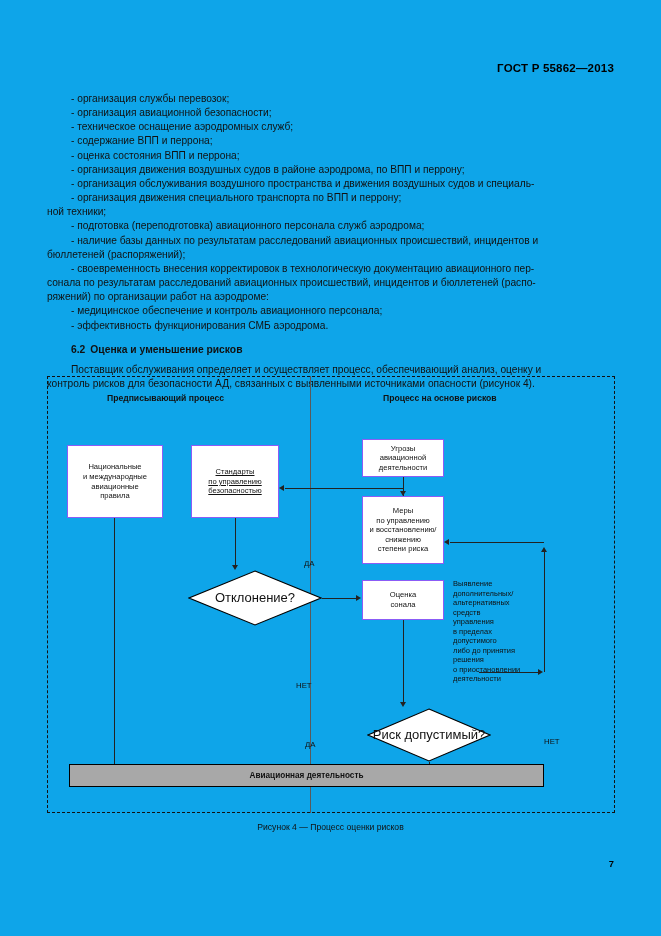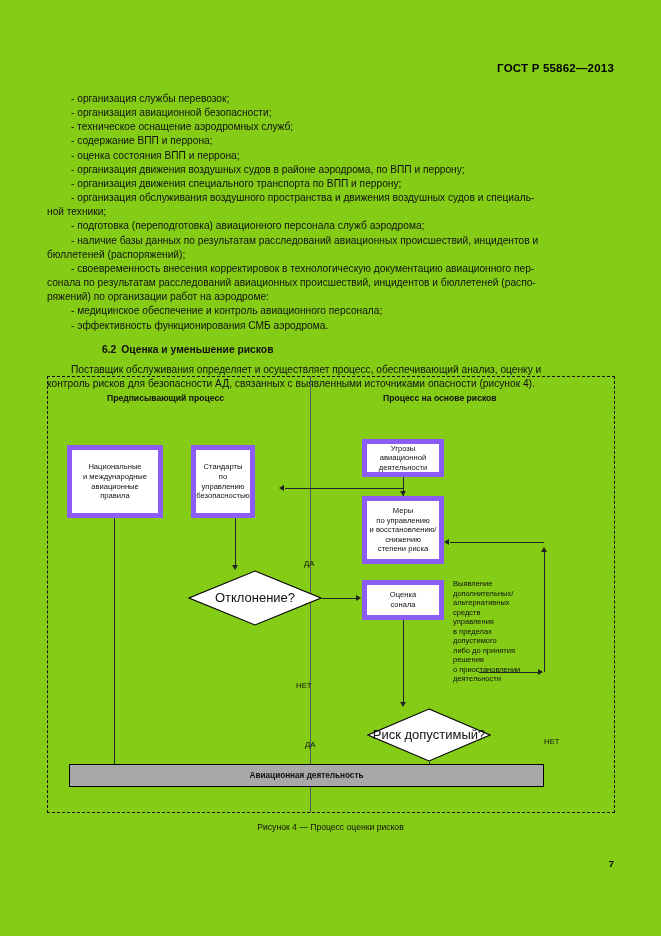--- a/index.html
+++ b/index.html
@@ -11,21 +11,21 @@
     width: 661px;
     height: 936px;
     position: relative;
     font-family: "Liberation Sans", sans-serif;
     color: #1a1a1a;
     overflow: hidden;
   }
   .page {
     position: absolute;
     inset: 0;
-    background: #84cc16;
+    background: #0ea5e9;
   }
 
   
   .std-header {
     position: absolute;
     top: 62px;
     right: 47px;
     font-size: 11.5px;
     font-weight: bold;
     letter-spacing: 0.2px;
@@ -59,21 +59,20 @@
   .sec-head {
     margin: 0;
     padding-top: 10.5px;
     text-indent: 24px;
     font-size: 10.3px;
     font-weight: bold;
     text-align: left;
   }
   .sec-head .num {
     margin-right: 5px;
-    margin-left: 31px;
   }
   .para-after-head {
     padding-top: 5.5px;
   }
 
   
   .figure {
     position: absolute;
     left: 47px;
     top: 376px;
@@ -101,35 +100,35 @@
     color: #111;
     white-space: nowrap;
   }
   .lane-title.left  { left: 60px;  top: 17px; }
   .lane-title.right { left: 336px; top: 17px; }
 
   
   .node {
     position: absolute;
     box-sizing: border-box;
-    border: 5px solid #8b5cf6;
+    border: 1px solid #8b5cf6;
     background: #fff;
     display: flex;
     align-items: center;
     justify-content: center;
     text-align: center;
     font-size: 7.6px;
     line-height: 9.6px;
     color: #111;
     padding: 2px;
   }
   .node span { display: block; }
 
   #node-rules      { left: 20px;  top: 69px;  width: 96px;  height: 73px; }
-  #node-standards  { left: 144px; top: 69px;  width: 64px;  height: 73px; }
+  #node-standards  { left: 144px; top: 69px;  width: 88px;  height: 73px; text-decoration: underline; }
   #node-threats    { left: 315px; top: 63px;  width: 82px;  height: 38px; }
   #node-measures   { left: 315px; top: 120px; width: 82px;  height: 68px; }
   #node-assessment { left: 315px; top: 204px; width: 82px;  height: 40px; }
 
   
   #node-activity {
     position: absolute;
     left: 22px;
     top: 388px;
     width: 475px;
@@ -248,22 +247,22 @@
 
   <div class="std-header">ГОСТ Р 55862—2013</div>
 
   <div class="textblock">
     <p class="ind nojust">- организация службы перевозок;</p>
     <p class="ind nojust">- организация авиационной безопасности;</p>
     <p class="ind nojust">- техническое оснащение аэродромных служб;</p>
     <p class="ind nojust">- содержание ВПП и перрона;</p>
     <p class="ind nojust">- оценка состояния ВПП и перрона;</p>
     <p class="ind nojust">- организация движения воздушных судов в районе аэродрома, по ВПП и перрону;</p>
+    <p class="ind">- организация обслуживания воздушного пространства и движения воздушных судов и специаль-</p>
     <p class="ind nojust">- организация движения специального транспорта по ВПП и перрону;</p>
-    <p class="ind">- организация обслуживания воздушного пространства и движения воздушных судов и специаль-</p>
     <p class="noind nojust">ной техники;</p>
     <p class="ind nojust">- подготовка (переподготовка) авиационного персонала служб аэродрома;</p>
     <p class="ind">- наличие базы данных по результатам расследований авиационных происшествий, инцидентов и</p>
     <p class="noind nojust">бюллетеней (распоряжений);</p>
     <p class="ind">- своевременность внесения корректировок в технологическую документацию авиационного пер-</p>
     <p class="noind">сонала по результатам расследований авиационных происшествий, инцидентов и бюллетеней (распо-</p>
     <p class="noind nojust">ряжений) по организации работ на аэродроме:</p>
     <p class="ind nojust">- медицинское обеспечение и контроль авиационного персонала;</p>
     <p class="ind nojust">- эффективность функционирования СМБ аэродрома.</p>
 

